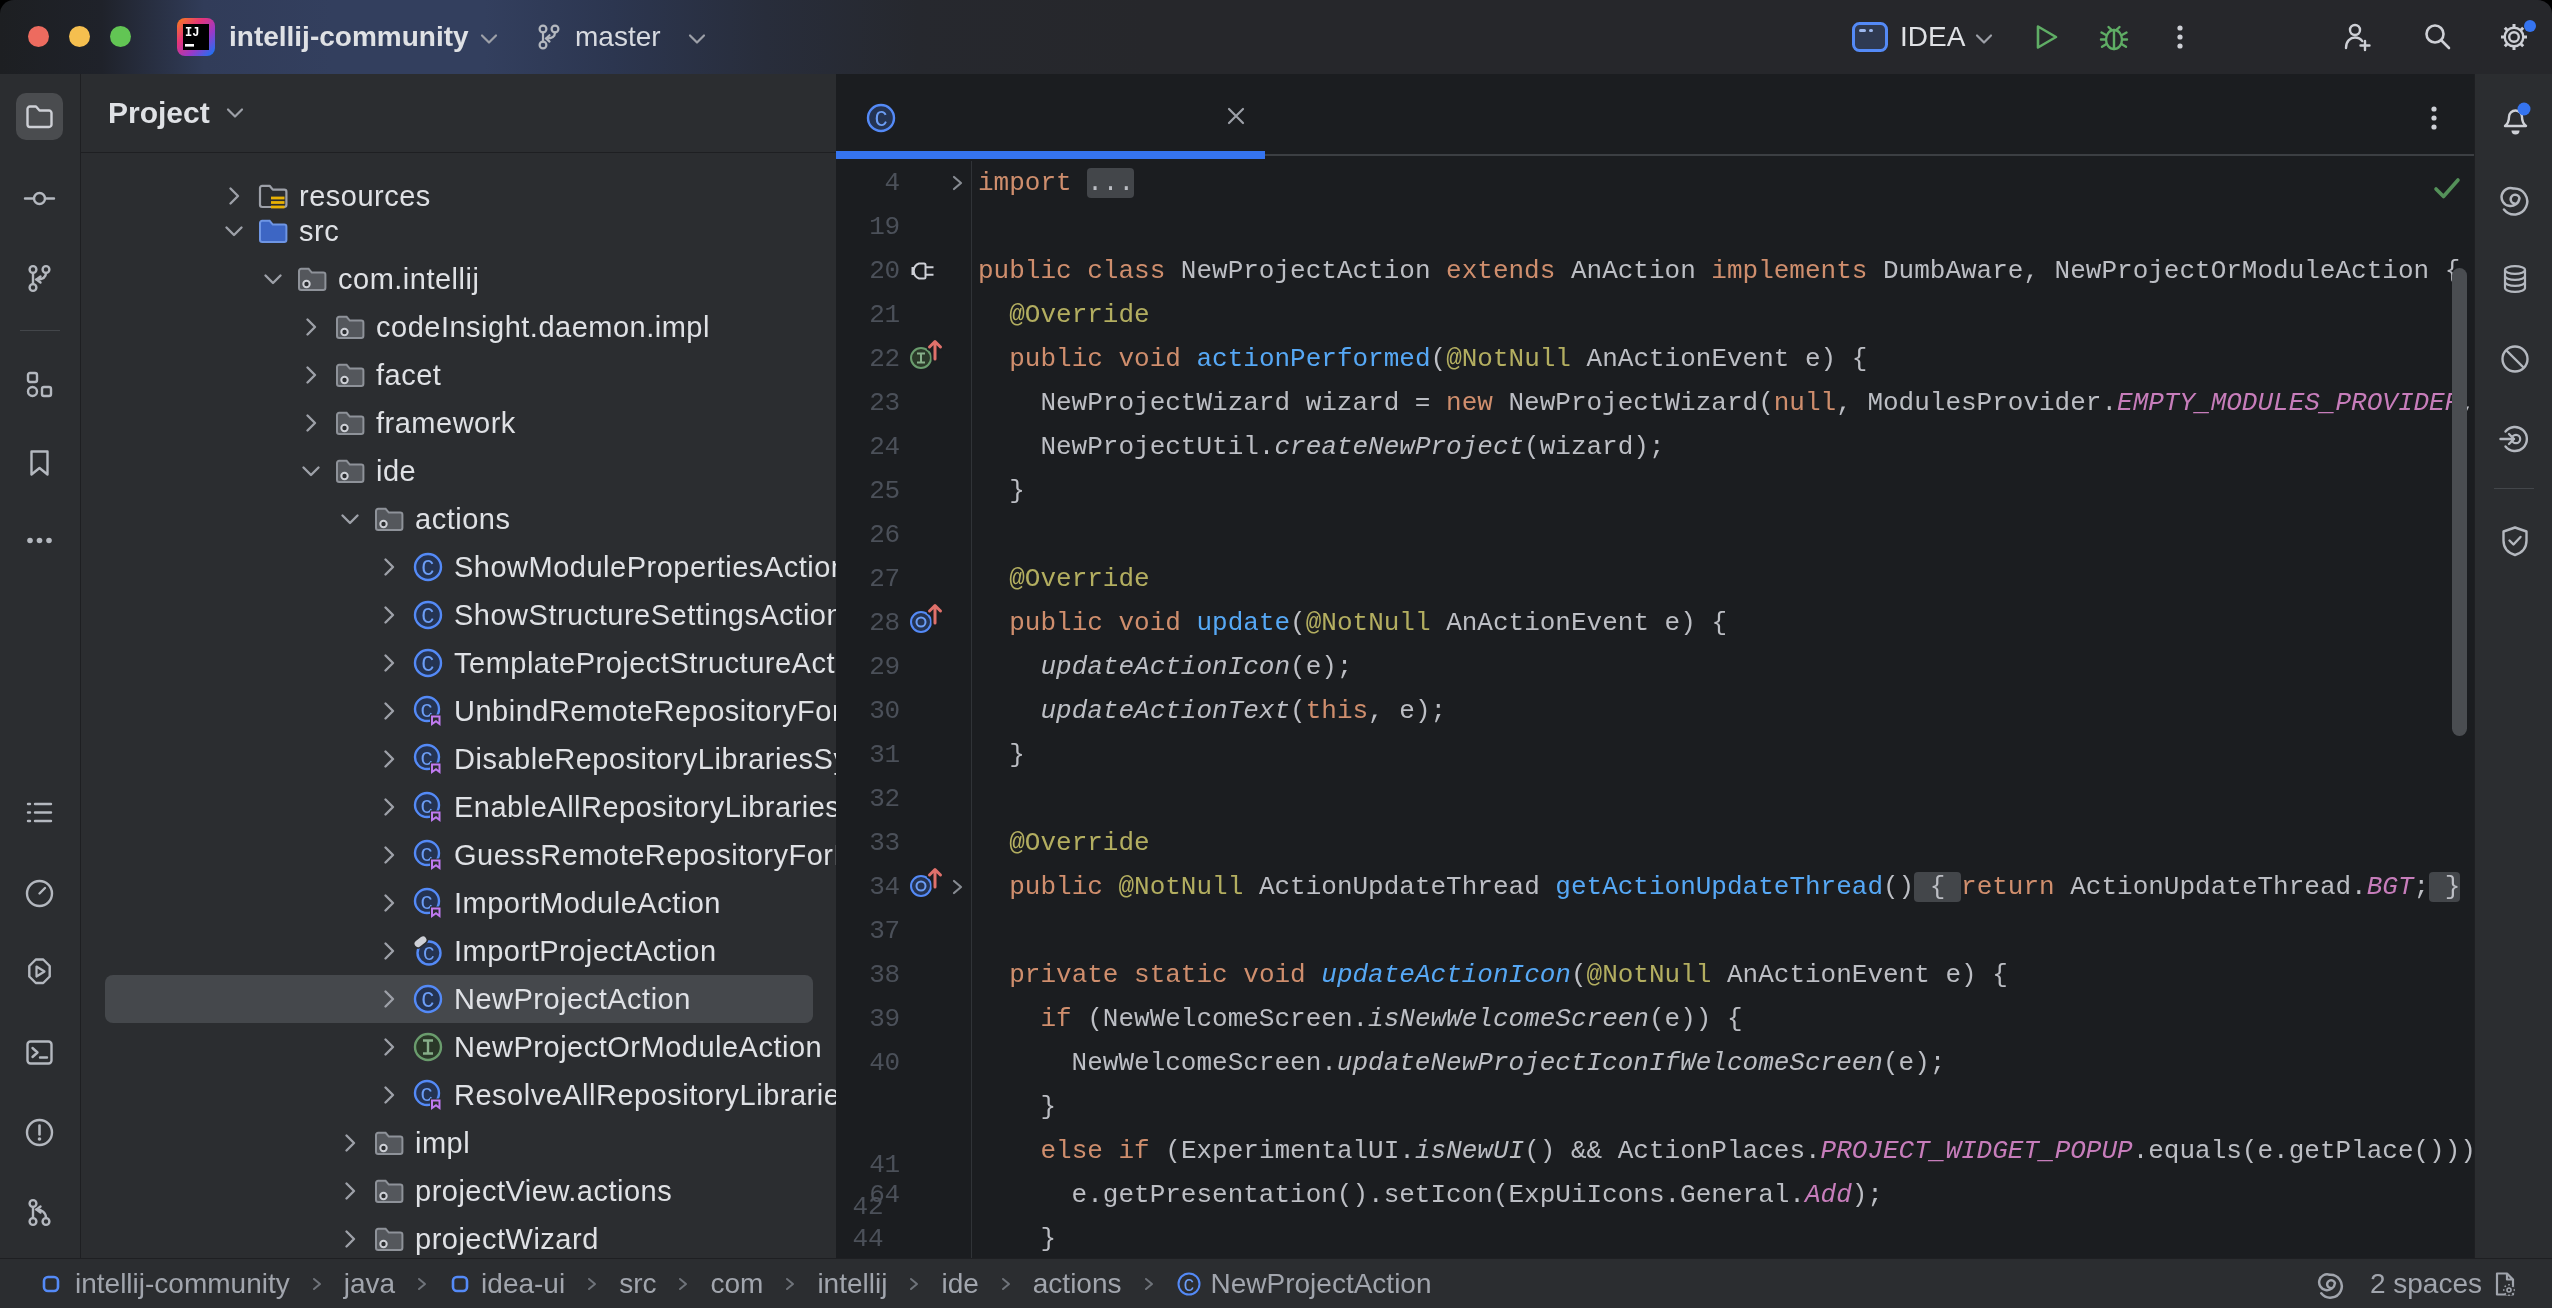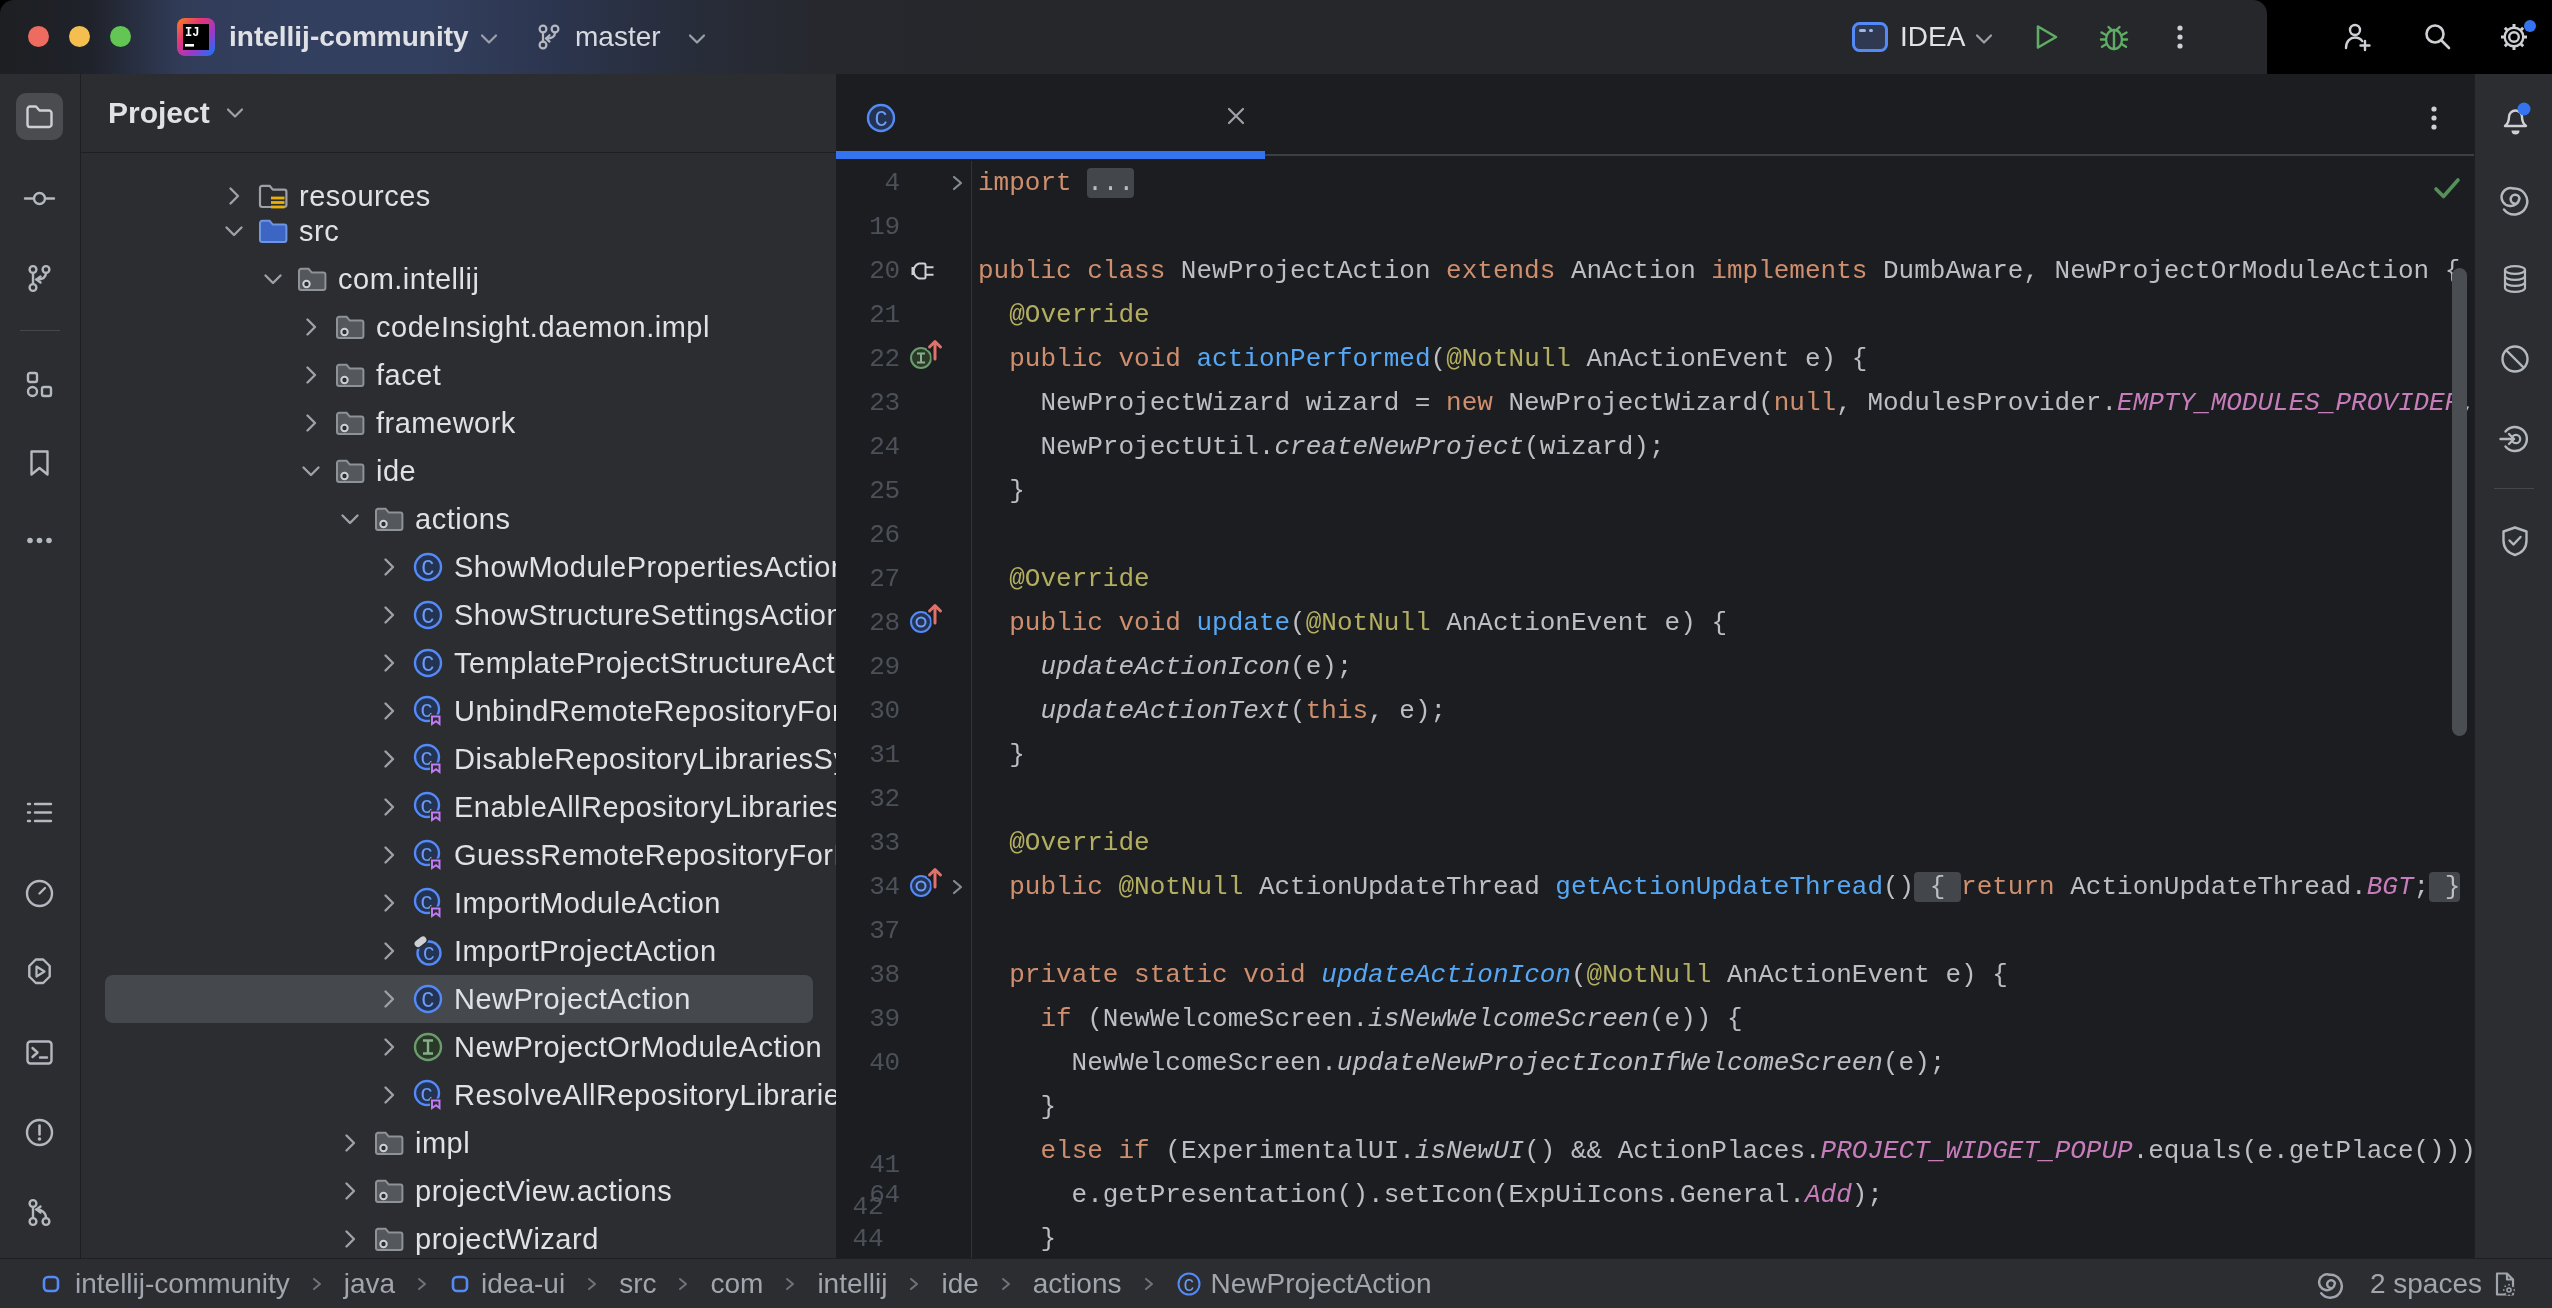--- a/index.html
+++ b/index.html
@@ -1,20 +1,20 @@
 <!DOCTYPE html>
 <html><head>
 <meta charset="utf-8">
 <style>
   html,body{margin:0;padding:0;background:#000;}
   #app{position:relative;width:2552px;height:1308px;overflow:hidden;
        font-family:"Liberation Sans",sans-serif;-webkit-font-smoothing:antialiased;}
   .abs{position:absolute;}
   
-  #titlebar{left:0;top:0;width:2267px;height:74px;border-radius:14px 14px 0 0;
+  #titlebar{left:0;top:0;width:2552px;height:74px;border-radius:14px 14px 0 0;
     background:linear-gradient(90deg,#1d1f22 0%,#1f222a 4%,#313c59 8%,#333F5E 13%,#333F5E 19%,#2c3650 24%,#282d3b 30%,#26282e 36%,#26272b 45%,#26272b 100%);}
   .tl{position:absolute;top:26px;width:21px;height:21px;border-radius:50%;}
   #titlebar .txt{position:absolute;top:0;height:74px;line-height:74px;color:#DFE1E5;}
   
   #leftstripe{left:0;top:74px;width:80px;height:1184px;background:#2B2D30;}
   #treepanel{left:80px;top:74px;width:756px;height:1184px;background:#2B2D30;border-left:1px solid #1E1F22;overflow:hidden;}
   #editor{left:836px;top:74px;width:1638px;height:1184px;background:#1B1D20;overflow:hidden;}
   #rightstripe{left:2474px;top:74px;width:78px;height:1184px;background:#2B2D30;border-left:1px solid #1E1F22;}
   #statusbar{left:0;top:1258px;width:2552px;height:50px;background:#2B2D30;border-top:1px solid #1E1F22;
      color:#A1A5AD;font-size:28px;}

